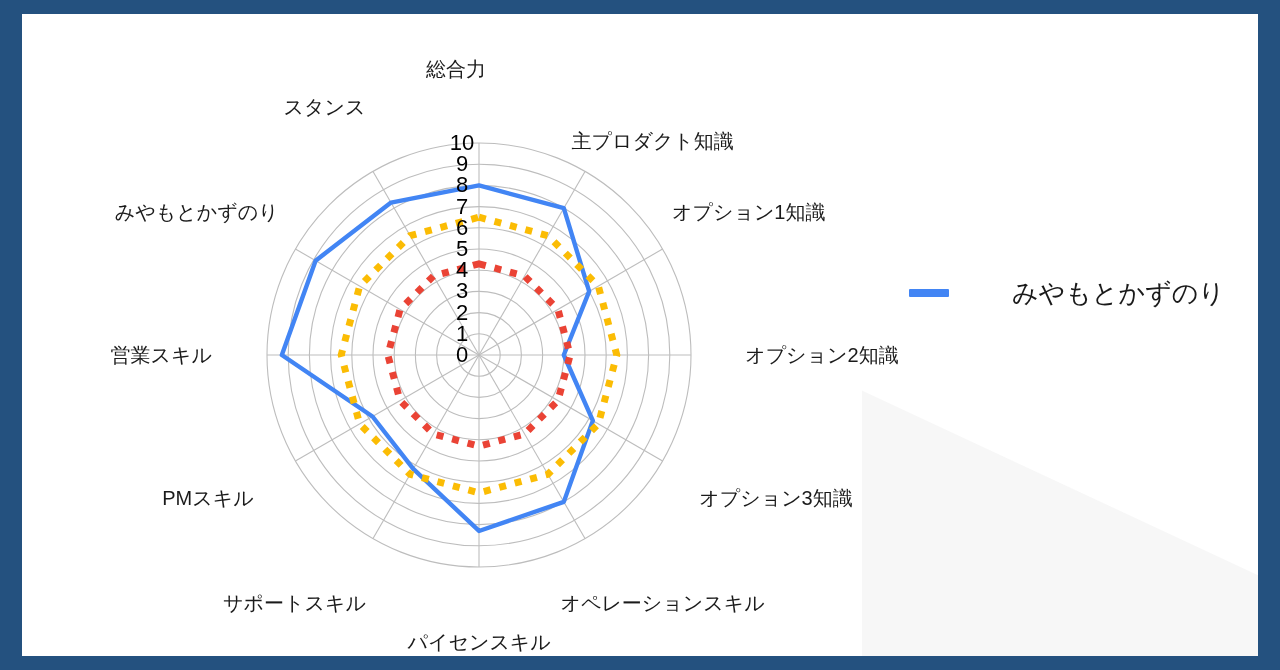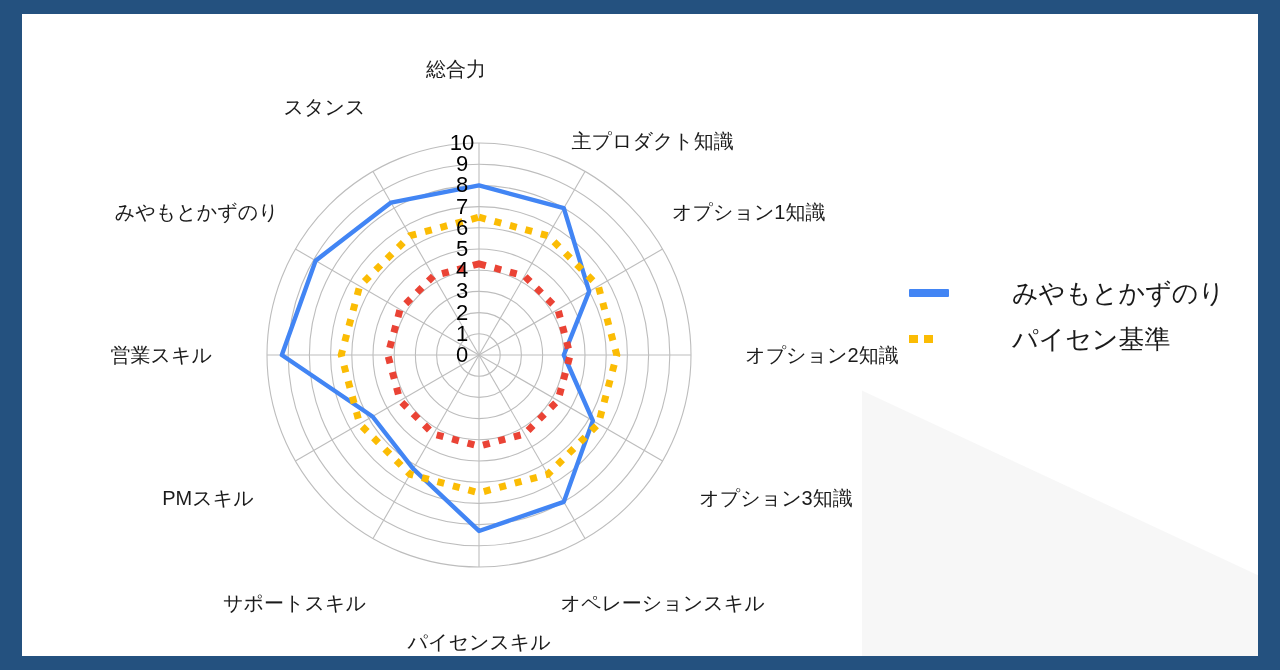--- a/index.html
+++ b/index.html
@@ -202,25 +202,16 @@
 
     <div id="legend">
       <div class="legend-row">
         <span class="legend-swatch">
           <svg width="42" height="30" viewBox="0 0 42 30">
               <rect x="1" y="11" width="40" height="8" rx="1" fill="#4285f4"></rect>
             </svg>
         </span>
         <span class="legend-text">みやもとかずのり</span>
       </div>
-      <div class="legend-row">
-        <span class="legend-swatch">
-          <svg width="42" height="30" viewBox="0 0 42 30">
-              <rect x="1" y="11" width="9" height="8" fill="#fbbc04"></rect>
-              <rect x="16" y="11" width="9" height="8" fill="#fbbc04"></rect>
-            </svg>
-        </span>
-        <span class="legend-text">パイセン基準</span>
-      </div>
     </div>
 
   </div>
 </div>
 
 </body></html>

